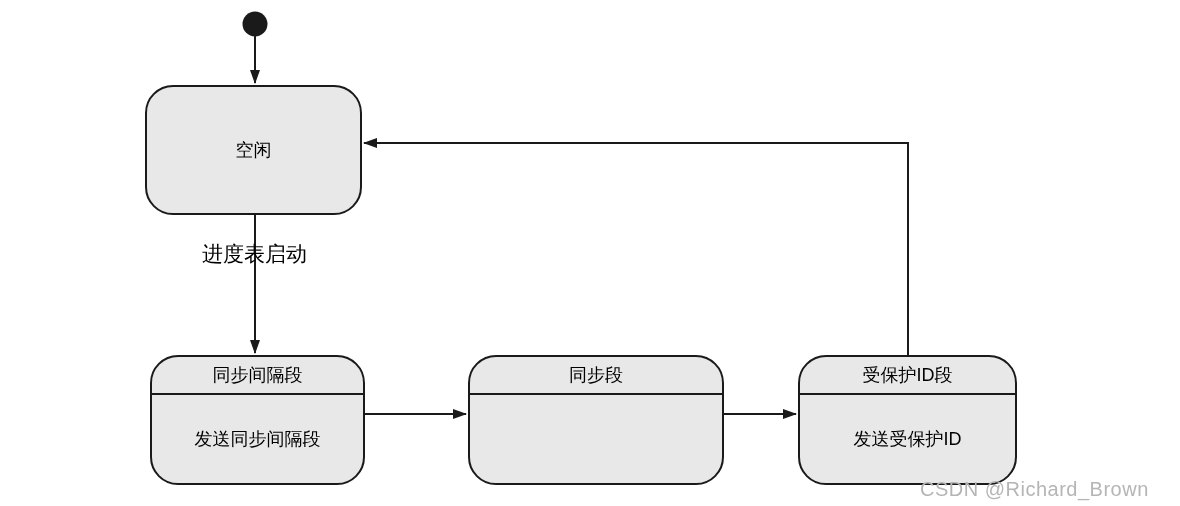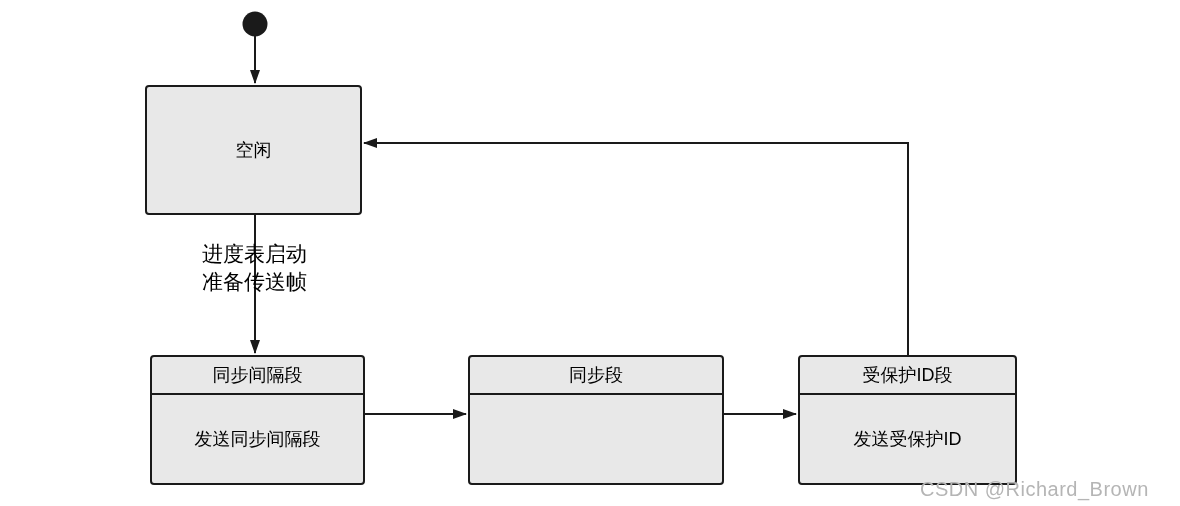--- a/index.html
+++ b/index.html
@@ -23,21 +23,21 @@
   .edges {
     position: absolute;
     left: 0; top: 0;
     width: 1180px; height: 506px;
     pointer-events: none;
   }
   .state {
     position: absolute;
     background: var(--state-fill);
     border: 2px solid var(--stroke);
-    border-radius: 4px;
+    border-radius: 28px;
     font-size: 18px;
     color: #000;
   }
   .state.simple {
     display: flex;
     align-items: center;
     justify-content: center;
   }
   .state.compound {
     display: flex;
@@ -103,21 +103,20 @@
 
     <polyline points="908,355 908,143 364,143" fill="none" stroke="#1a1a1a" stroke-width="2" marker-end="url(#arrowhead)"></polyline>
   </svg>
 
   <div class="state simple" id="state-idle">
     <span>空闲</span>
   </div>
 
   <div class="transition-label">
     <div>进度表启动</div>
-    <div>准备传送帧</div>
   </div>
 
   <div class="state compound" id="state-syncbreak">
     <div class="state-title">同步间隔段</div>
     <div class="state-body">发送同步间隔段</div>
   </div>
 
   <div class="state compound" id="state-sync">
     <div class="state-title">同步段</div>
   </div>

